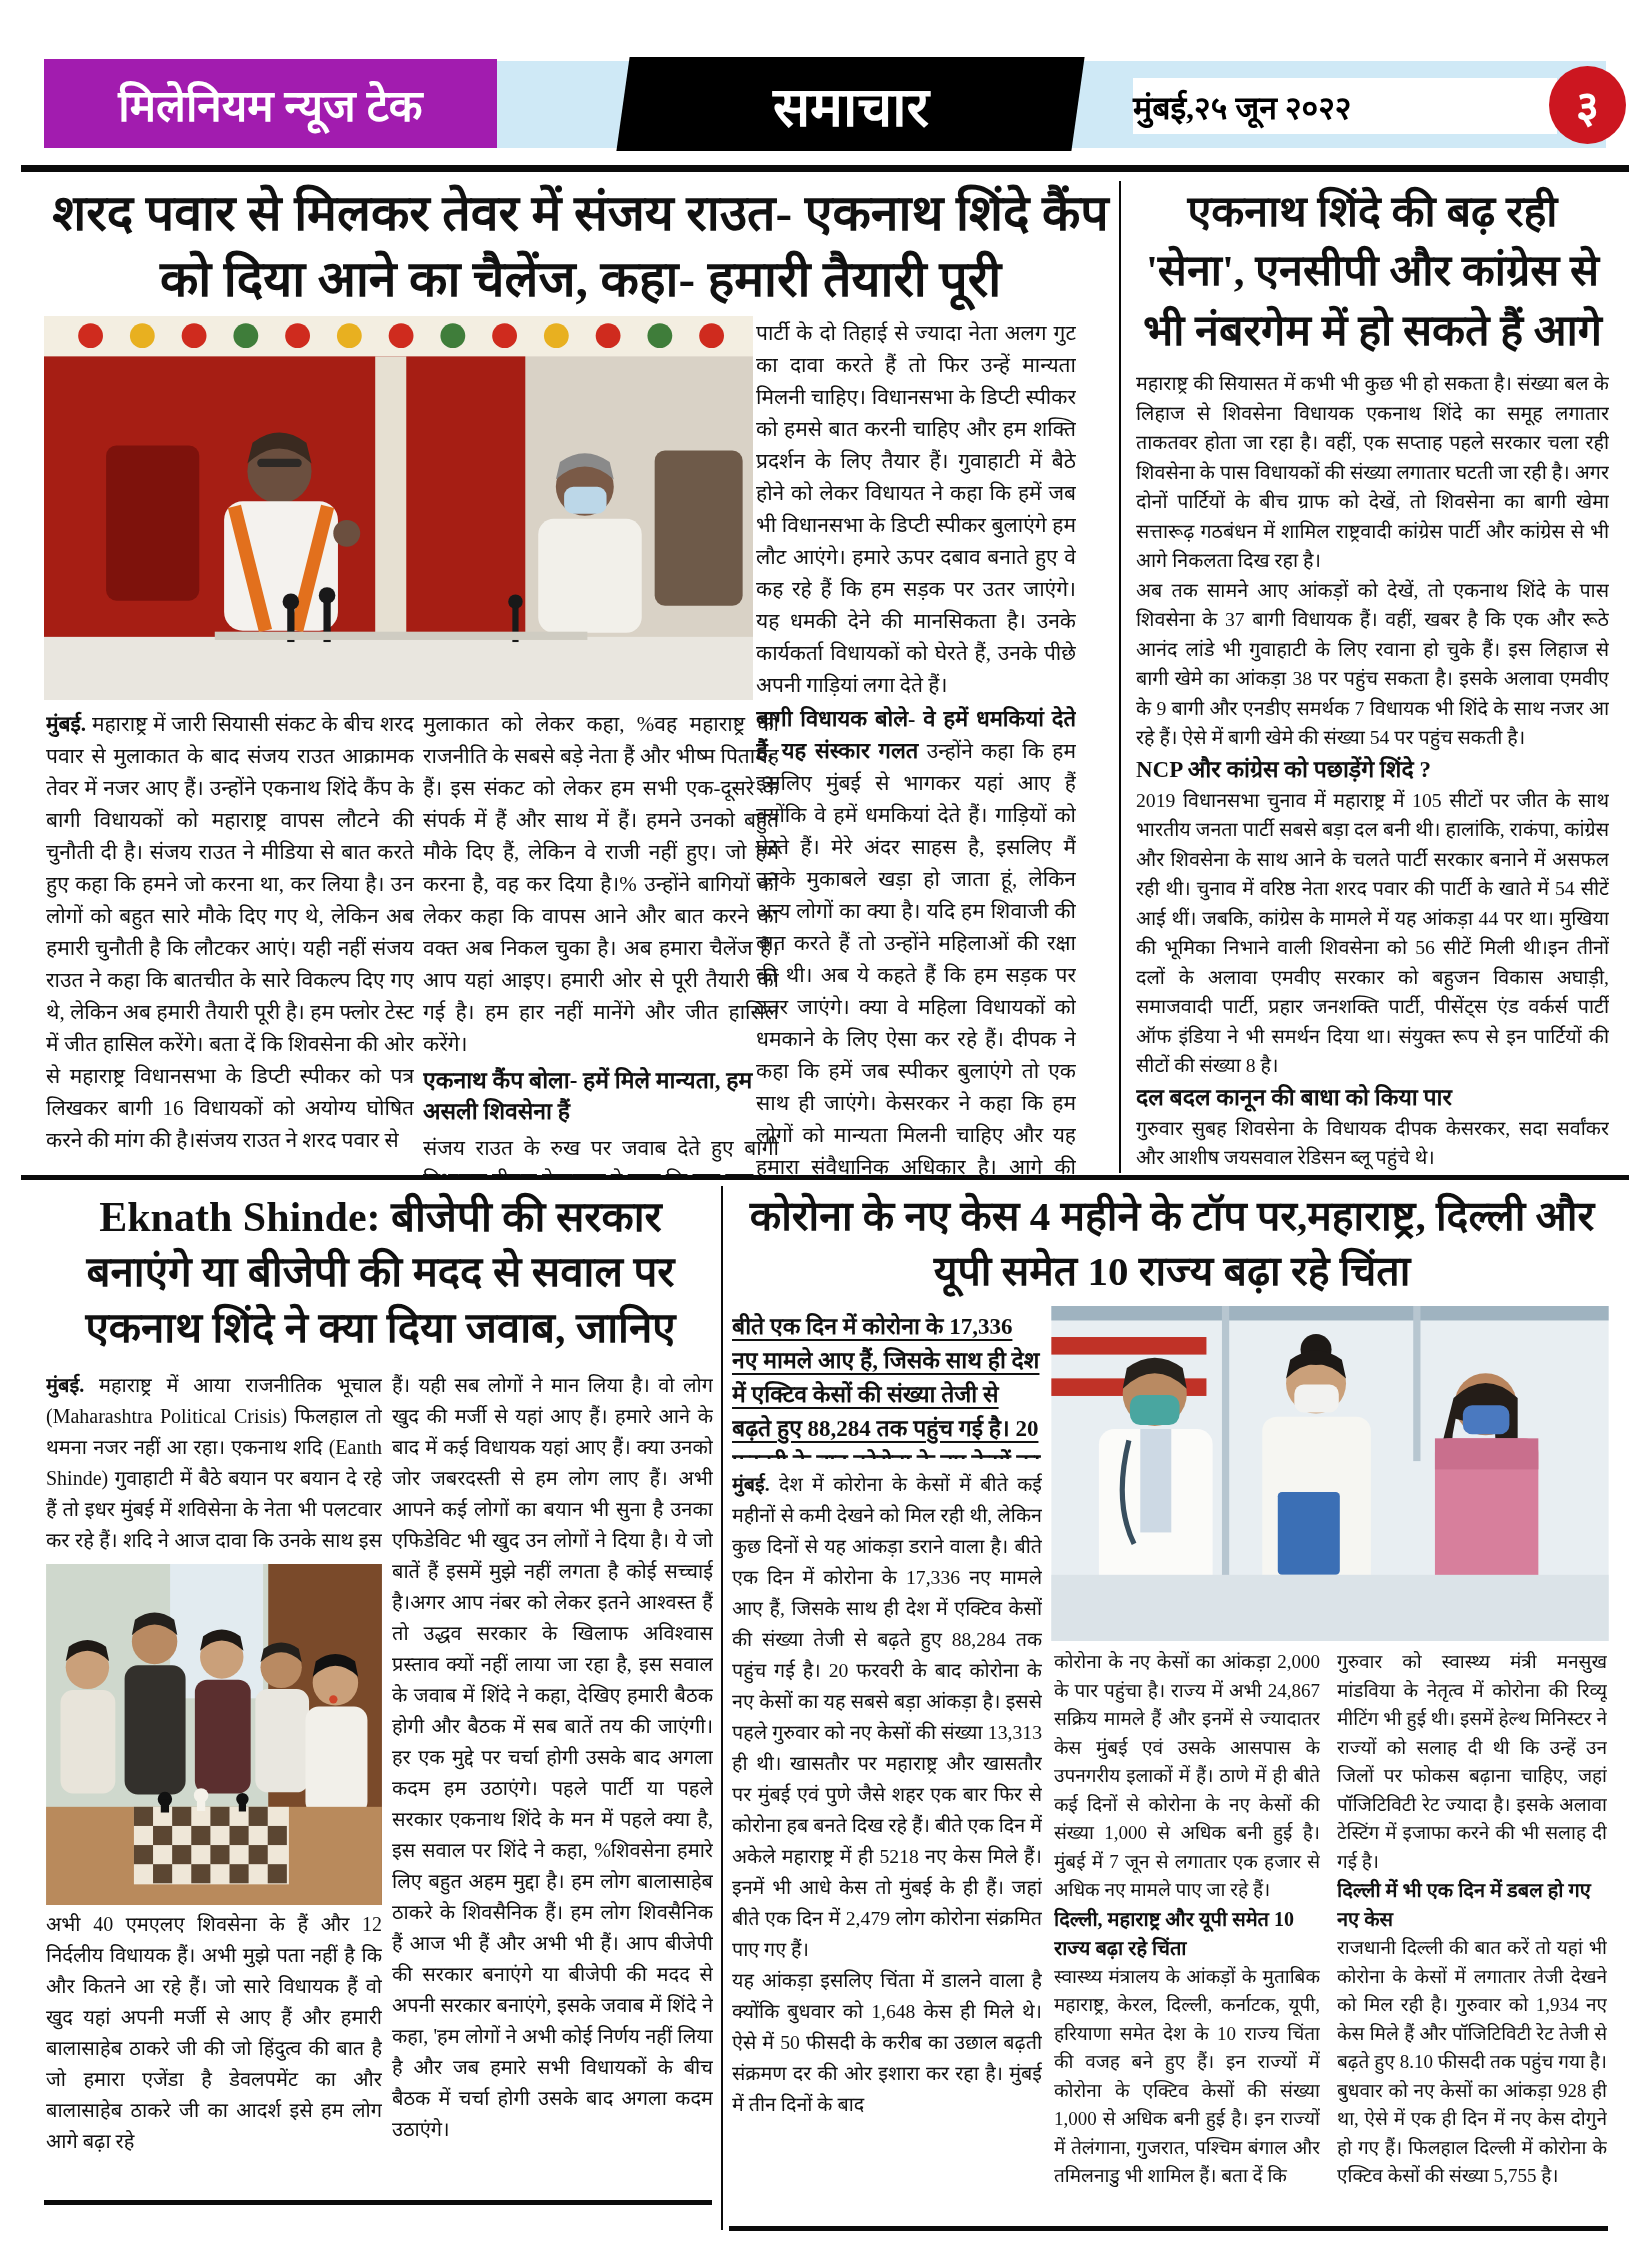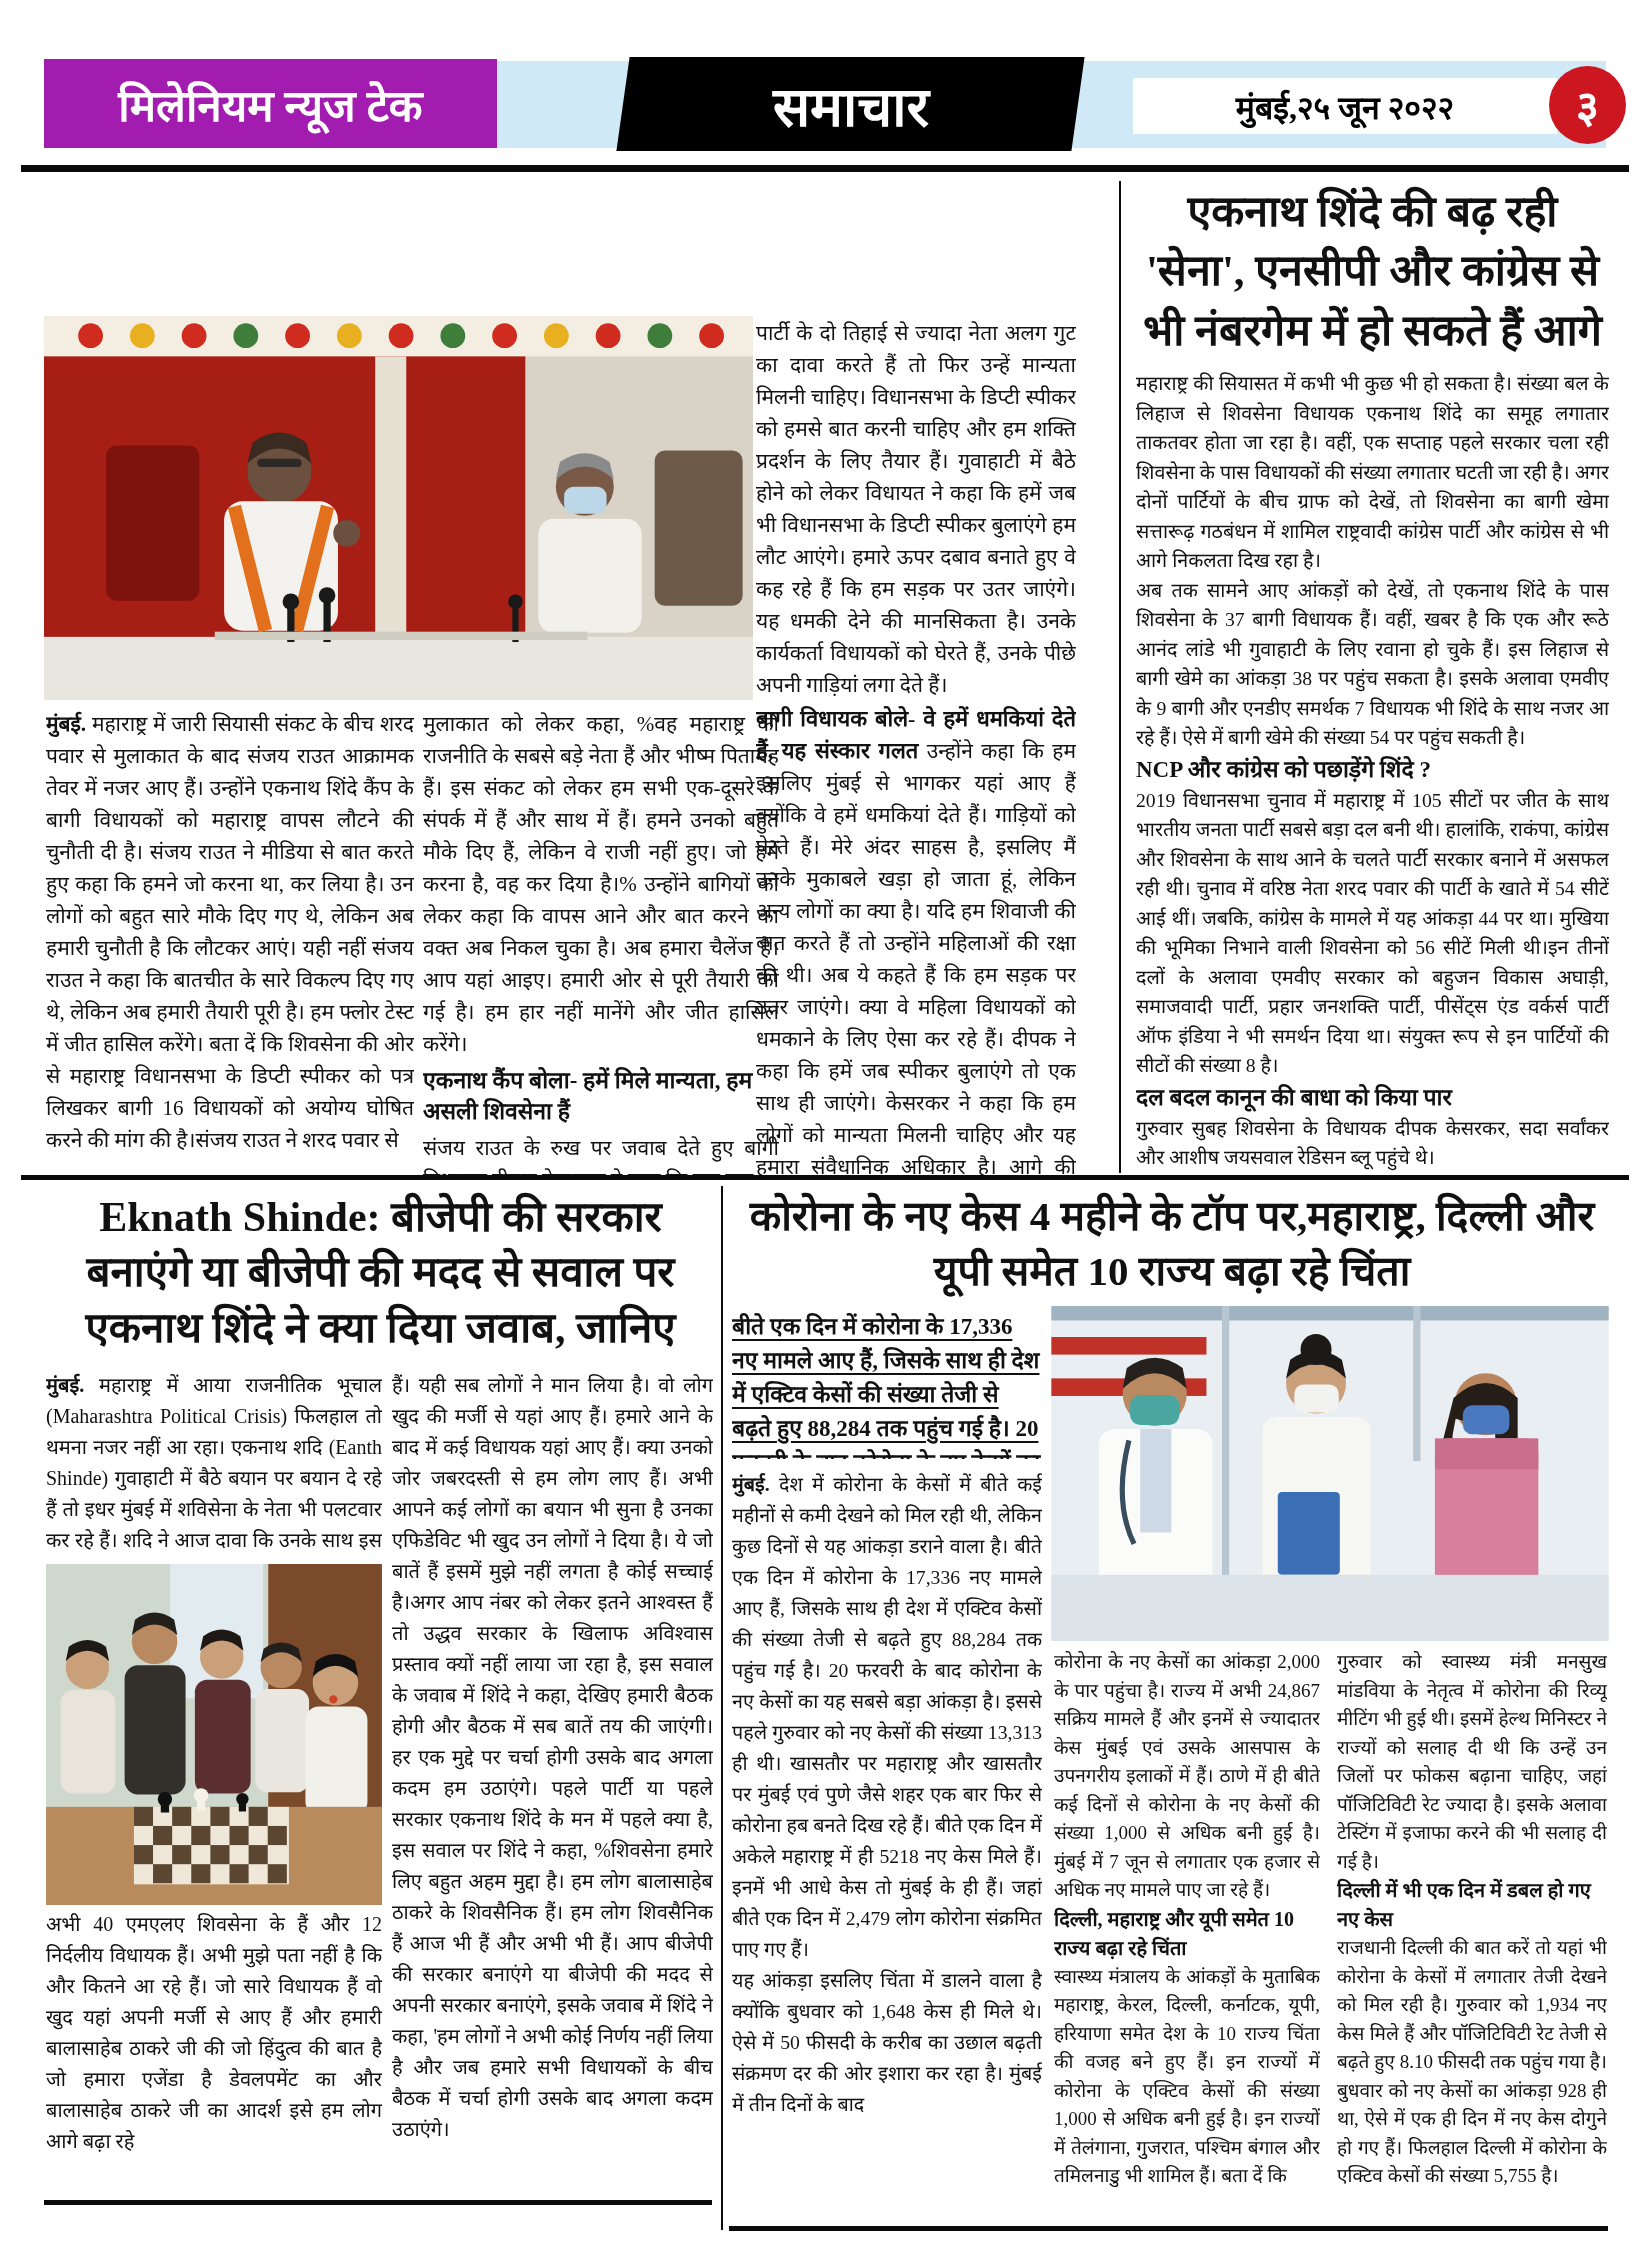--- a/index.html
+++ b/index.html
@@ -7,21 +7,21 @@
         font-family:"Liberation Serif", serif;color:#111;overflow:hidden;}
   .abs{position:absolute;}
   .just{text-align:justify;}
   .ctr{text-align:center;}
   .rule{background:#0b0b0b;}
   
   .masthead{background:#a21caf;color:#fff;font-weight:bold;display:flex;align-items:center;justify-content:center;}
   .blueband{background:#cfe9f6;}
   .banner{background:#000;color:#fff;font-weight:bold;display:flex;align-items:center;justify-content:center;transform:skewX(-8deg);}
   .banner > span{transform:skewX(8deg);}
-  .datebox{background:#fff;color:#000;font-weight:bold;display:flex;align-items:center;justify-content:center;}
+  .datebox{background:#fff;color:#000;font-weight:bold;display:flex;align-items:center;justify-content:flex-start;}
   .pageno{background:#cc1620;color:#fff;border-radius:50%;display:flex;align-items:center;justify-content:center;font-weight:bold;}
   
   .h-main{font-size:50px;line-height:1.32;font-weight:bold;}
   .h-side{font-size:43px;line-height:1.38;font-weight:bold;}
   .h-bl{font-size:42px;line-height:1.32;font-weight:bold;}
   .h-cor{font-size:41px;line-height:1.34;font-weight:bold;}
   
   .bt{font-size:21px;line-height:32px;}
   .bt-sena{font-size:19.7px;line-height:29.5px;}
   .bt-bl{font-size:20px;line-height:31px;}
@@ -46,20 +46,21 @@
     <span>समाचार</span>
   </div>
   <div class="abs datebox" style="left:1133px;top:78px;width:424px;height:56px;font-size:32px;">
     <span>मुंबई,२५ जून २०२२</span>
   </div>
   <div class="abs pageno" style="left:1549px;top:66px;width:77px;height:78px;font-size:44px;">
     <span>३</span>
   </div>
   <div class="abs rule" style="left:21px;top:165px;width:1608px;height:7.2px;"></div>
 
+  <div class="abs ctr h-main" style="left:49px;top:180px;width:1063px;height:136px;">शरद पवार से मिलकर तेवर में संजय राउत- एकनाथ शिंदे कैंप को दिया आने का चैलेंज, कहा- हमारी तैयारी पूरी</div>
 
   <div class="abs" style="left:44px;top:316px;width:709px;height:384px;">
     <svg width="709" height="384" viewBox="0 0 1370 742">
       <rect x="0" y="0" width="1370" height="742" fill="#a61e14"></rect>
       <rect x="930" y="0" width="440" height="742" fill="#d9d2c6"></rect>
       <rect x="0" y="0" width="1370" height="78" fill="#f3eee1"></rect>
       <circle cx="90" cy="38" r="24" fill="#cf2b1e"></circle>
         <circle cx="190" cy="38" r="24" fill="#e8b020"></circle>
       <circle cx="290" cy="38" r="24" fill="#cf2b1e"></circle>
         <circle cx="390" cy="38" r="24" fill="#3f7d3a"></circle>

